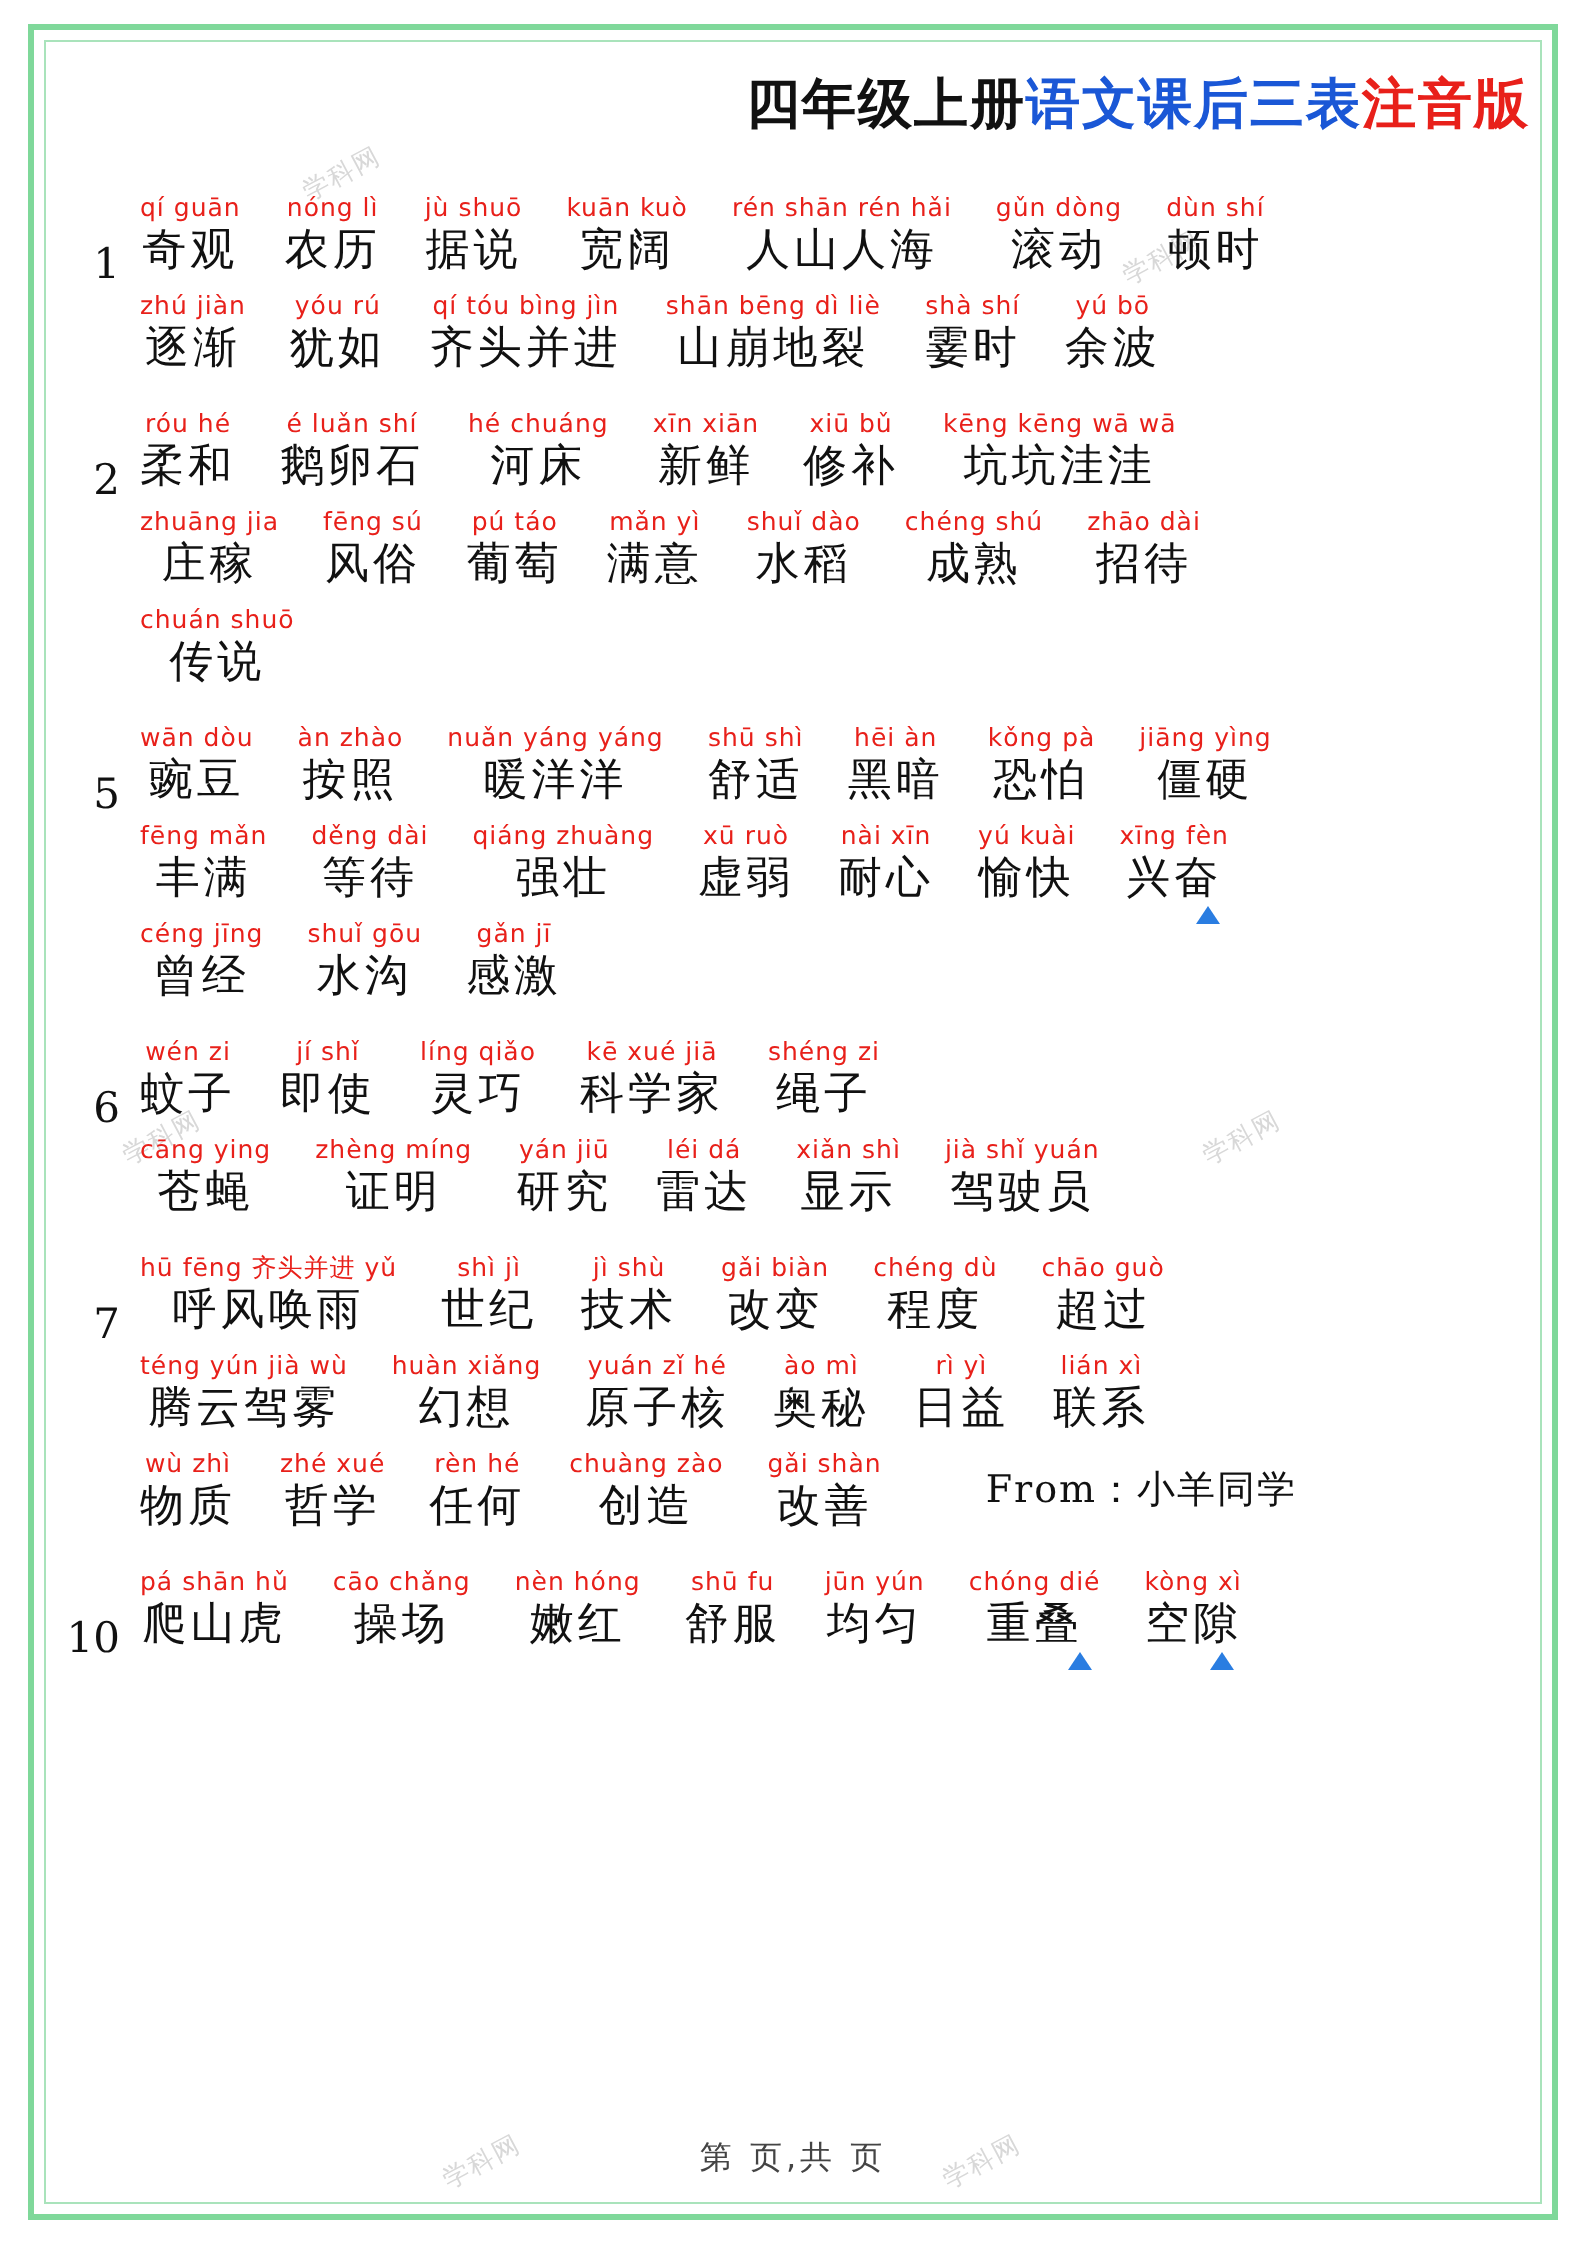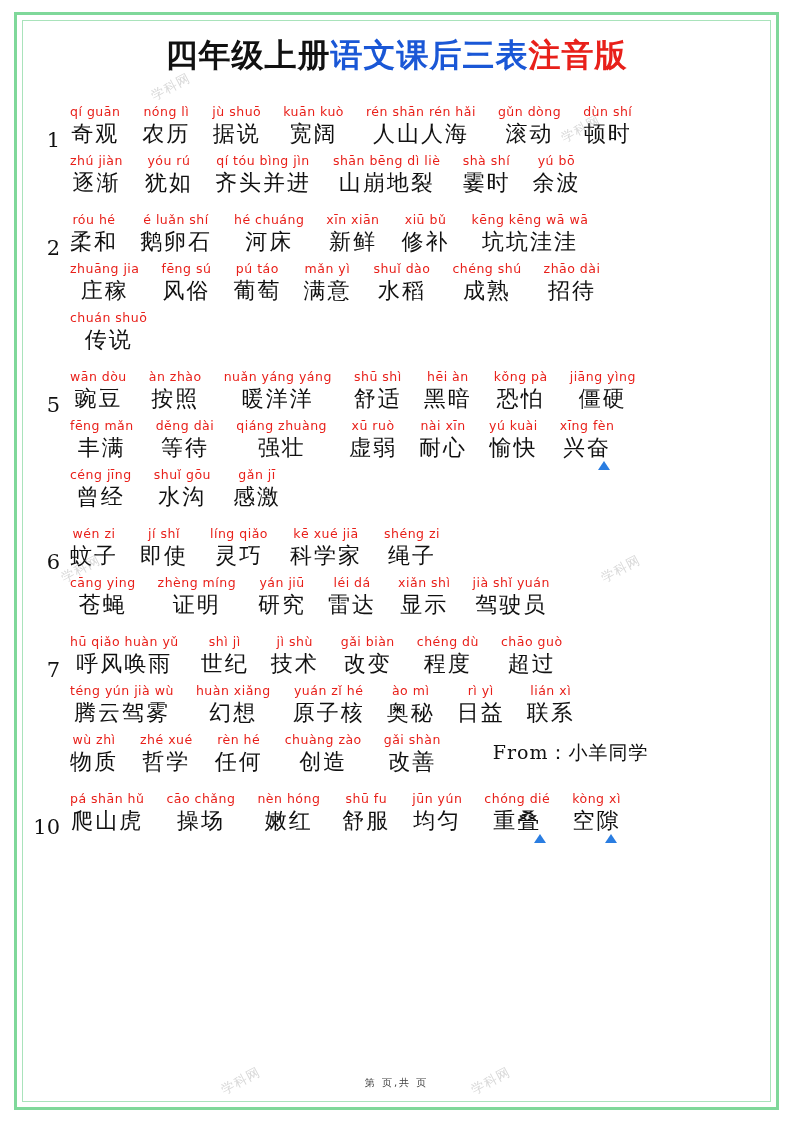--- a/index.html
+++ b/index.html
@@ -35,24 +35,24 @@
   .content {
     position: absolute;
     left: 28px;
     top: 24px;
     right: 28px;
     bottom: 24px;
   }
 
   
   .title-line {
-    text-align: center;
+    text-align: right;
     font-family: "DejaVu Serif", serif;
     font-weight: bold;
-    font-size: 32px;
+    font-size: 27px;
     letter-spacing: 1px;
     margin-top: 10px;
     white-space: nowrap;
   }
   .t-black { color: #111111; }
   .t-blue  { color: #1a57d6; }
   .t-red   { color: #e8201a; }
 
   .subtitle {
     text-align: center;
@@ -142,21 +142,21 @@
   }
 
   
   .footer {
     position: absolute;
     left: 0;
     right: 0;
     bottom: 8px;
     text-align: center;
     font-family: "DejaVu Sans", sans-serif;
-    font-size: 10px;
+    font-size: 16px;
     color: #444444;
     letter-spacing: 2px;
   }
 
   
   .watermark {
     position: absolute;
     font-family: "DejaVu Sans", sans-serif;
     font-size: 13px;
     color: #d8d8d8;
@@ -458,21 +458,21 @@
           </div>
         </div>
       </div>
     </div>
 
     <div class="lesson">
       <div class="lesson-num">7</div>
       <div class="lesson-body">
         <div class="row">
           <div class="word">
-            <span class="pinyin">hū qiǎo huàn yǔ</span>
+            <span class="pinyin">hū fēng 齐头并进 yǔ</span>
             <span class="hanzi">呼风唤雨</span>
           </div>
           <div class="word">
             <span class="pinyin">shì jì</span>
             <span class="hanzi">世纪</span>
           </div>
           <div class="word">
             <span class="pinyin">jì shù</span>
             <span class="hanzi">技术</span>
           </div>

